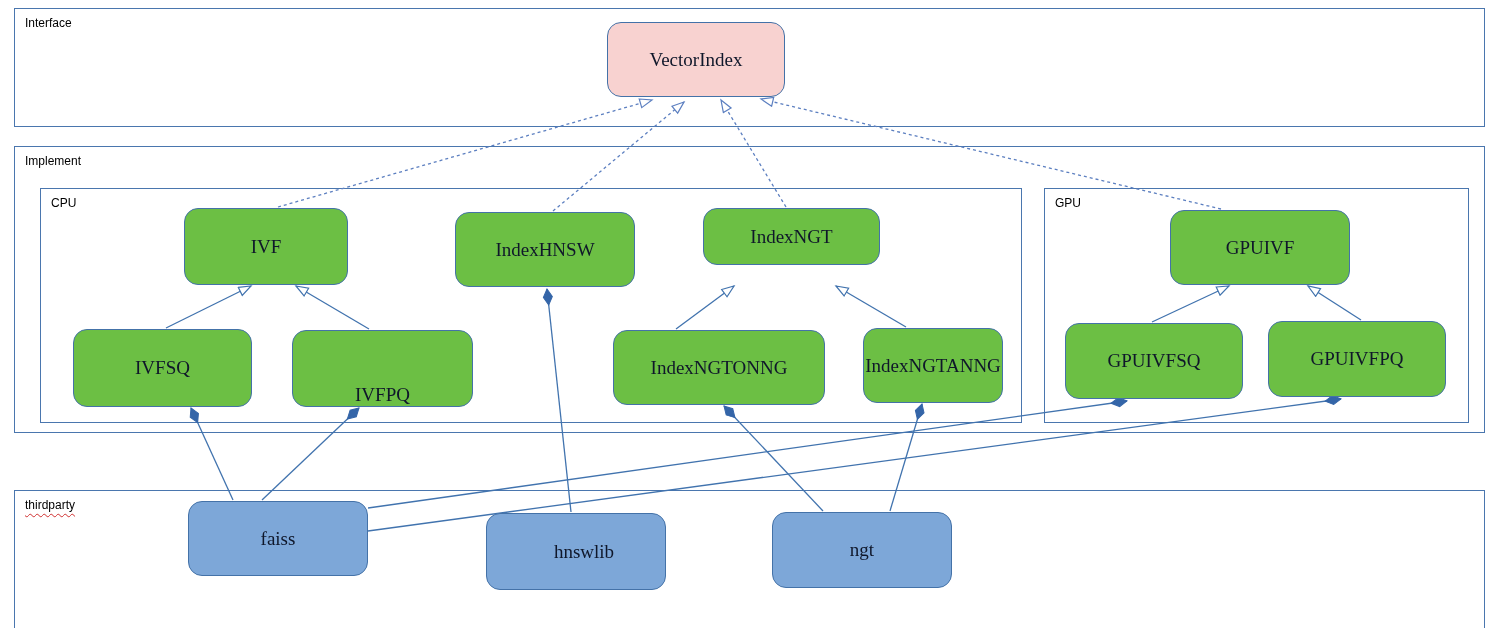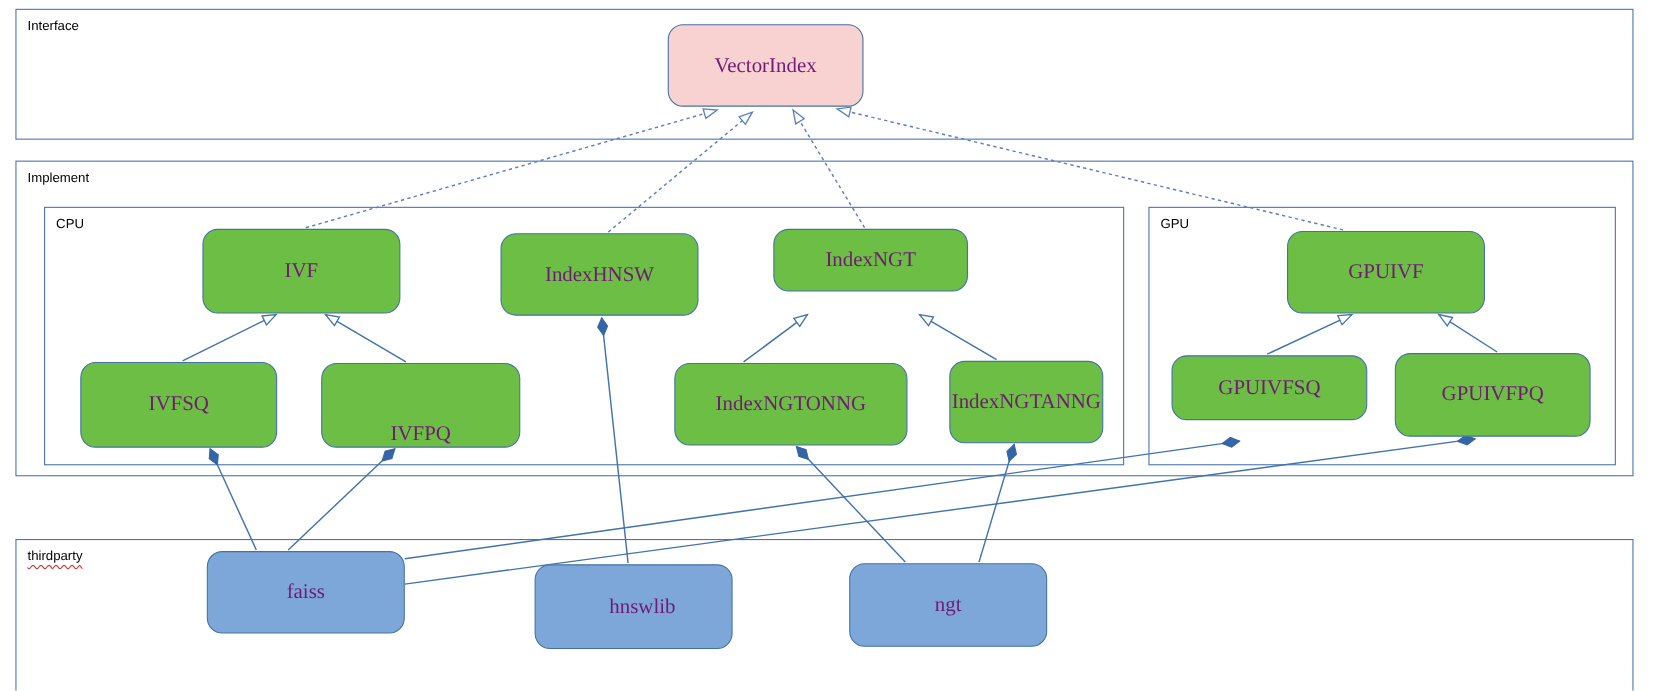--- a/index.html
+++ b/index.html
@@ -32,21 +32,21 @@
     text-decoration-color:var(--squiggle);
     text-decoration-thickness:1px;
     text-underline-offset:4px;
   }
   .edges{position:absolute;left:0;top:0;z-index:2;pointer-events:none;}
   .node{
     position:absolute;border:1.5px solid var(--node-border);
     border-radius:14px;box-sizing:border-box;z-index:3;
     display:flex;align-items:center;justify-content:center;
     font-family:"Liberation Serif","DejaVu Serif",serif;
-    font-size:19px;color:#701a75;
+    font-size:19px;color:#0f172a;
   }
   .node-green{background:var(--green-fill);}
   .node-blue{background:var(--blue-fill);}
   .node-pink{background:var(--pink-fill);}
   .edge-dashed{stroke:var(--dashed-line);stroke-width:1.3;stroke-dasharray:3 3;fill:none;}
   .edge-solid{stroke:var(--line);stroke-width:1.3;fill:none;}
   .edge-comp{stroke:var(--line);stroke-width:1.3;fill:none;}
   .tri-head{fill:#ffffff;stroke:var(--line);stroke-width:1.2;}
   .tri-head-dash{fill:#ffffff;stroke:var(--dashed-line);stroke-width:1.2;}
   .diamond-head{fill:var(--diamond-fill);stroke:var(--diamond-fill);stroke-width:1;}
@@ -107,21 +107,21 @@
     <line class="edge-comp" x1="368" y1="531" x2="1341" y2="399" marker-end="url(#diamond)"></line>
     <line class="edge-comp" x1="571" y1="512" x2="547" y2="289" marker-end="url(#diamond)"></line>
     <line class="edge-comp" x1="823" y1="511" x2="724" y2="406" marker-end="url(#diamond)"></line>
     <line class="edge-comp" x1="890" y1="511" x2="922" y2="404" marker-end="url(#diamond)"></line>
   </svg>
 
   <div class="node node-pink" style="left:607px;top:22px;width:178px;height:75px;">
     <span>VectorIndex</span>
   </div>
 
-  <div class="node node-green" style="left:184px;top:208px;width:180px;height:77px;">
+  <div class="node node-green" style="left:184px;top:208px;width:164px;height:77px;">
     <span>IVF</span>
   </div>
 
   <div class="node node-green" style="left:455px;top:212px;width:180px;height:75px;">
     <span>IndexHNSW</span>
   </div>
 
   <div class="node node-green" style="left:703px;top:208px;width:177px;height:57px;">
     <span>IndexNGT</span>
   </div>
@@ -139,21 +139,21 @@
   </div>
 
   <div class="node node-green" style="left:613px;top:330px;width:212px;height:75px;">
     <span>IndexNGTONNG</span>
   </div>
 
   <div class="node node-green" style="left:863px;top:328px;width:140px;height:75px;">
     <span>IndexNGTANNG</span>
   </div>
 
-  <div class="node node-green" style="left:1065px;top:323px;width:178px;height:59px;">
+  <div class="node node-green" style="left:1065px;top:323px;width:178px;height:76px;">
     <span>GPUIVFSQ</span>
   </div>
 
   <div class="node node-green" style="left:1268px;top:321px;width:178px;height:76px;">
     <span>GPUIVFPQ</span>
   </div>
 
   <div class="node node-blue" style="left:188px;top:501px;width:180px;height:75px;">
     <span>faiss</span>
   </div>

